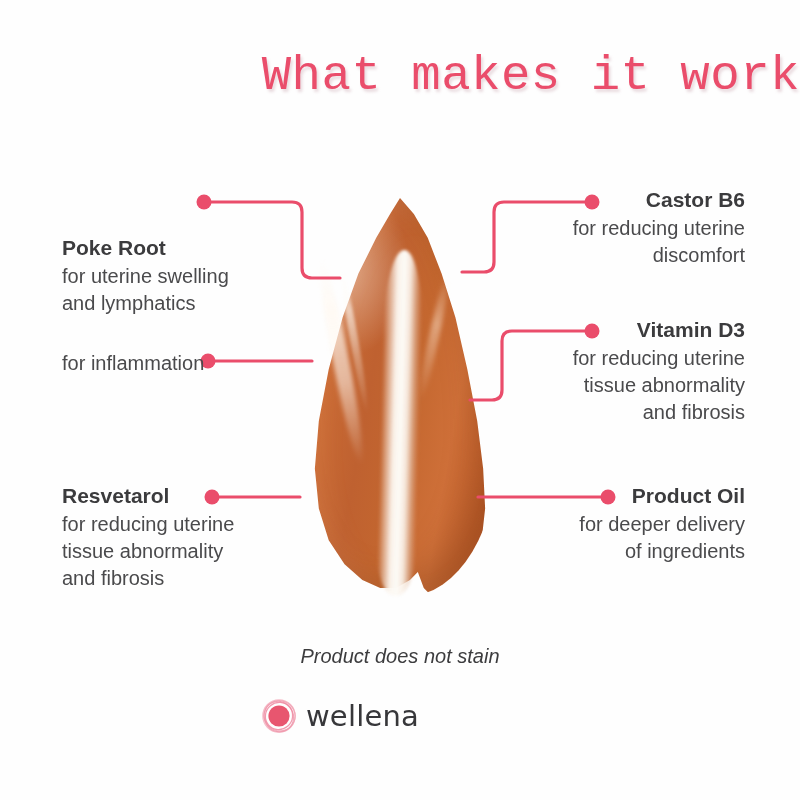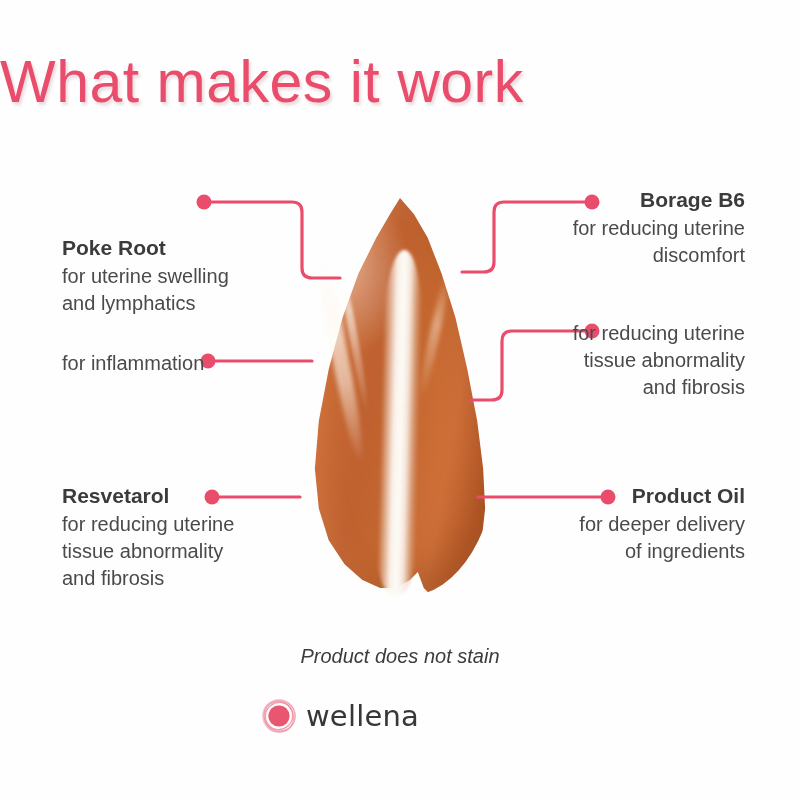--- a/index.html
+++ b/index.html
@@ -19,23 +19,23 @@
     height: 800px;
     background: #fefefe;
   }
 
   
   .title {
     position: absolute;
     top: 48px;
     left: 0;
     width: 800px;
-    text-align: left;
-    font-family: Liberation Sans, sans-serif;
-    font-size: 59px;
+    text-align: right;
+    font-family: Liberation Mono, monospace;
+    font-size: 49px;
     font-weight: 400;
     letter-spacing: 0.5px;
     color: #ea4d6b;
     text-shadow: 2px 3px 3px rgba(190,150,160,0.33);
   }
 
   
   .swatch-wrap {
     position: absolute;
     left: 293px;
@@ -259,26 +259,27 @@
   </div>
 
   <div class="label left" id="label-resvet">
     <div class="lbl-title">Resvetarol</div>
     <div class="lbl-desc">for reducing uterine
 tissue abnormality
 and fibrosis</div>
   </div>
 
   <div class="label right" id="label-b6">
-    <div class="lbl-title">Borage B6</div>
+    <div class="lbl-title">Castor B6</div>
     <div class="lbl-desc">for reducing uterine
 discomfort</div>
   </div>
 
   <div class="label right" id="label-d3">
+    <div class="lbl-title">Vitamin D3</div>
     <div class="lbl-desc">for reducing uterine
 tissue abnormality
 and fibrosis</div>
   </div>
 
   <div class="label right" id="label-castor">
     <div class="lbl-title">Product Oil</div>
     <div class="lbl-desc">for deeper delivery
 of ingredients</div>
   </div>

